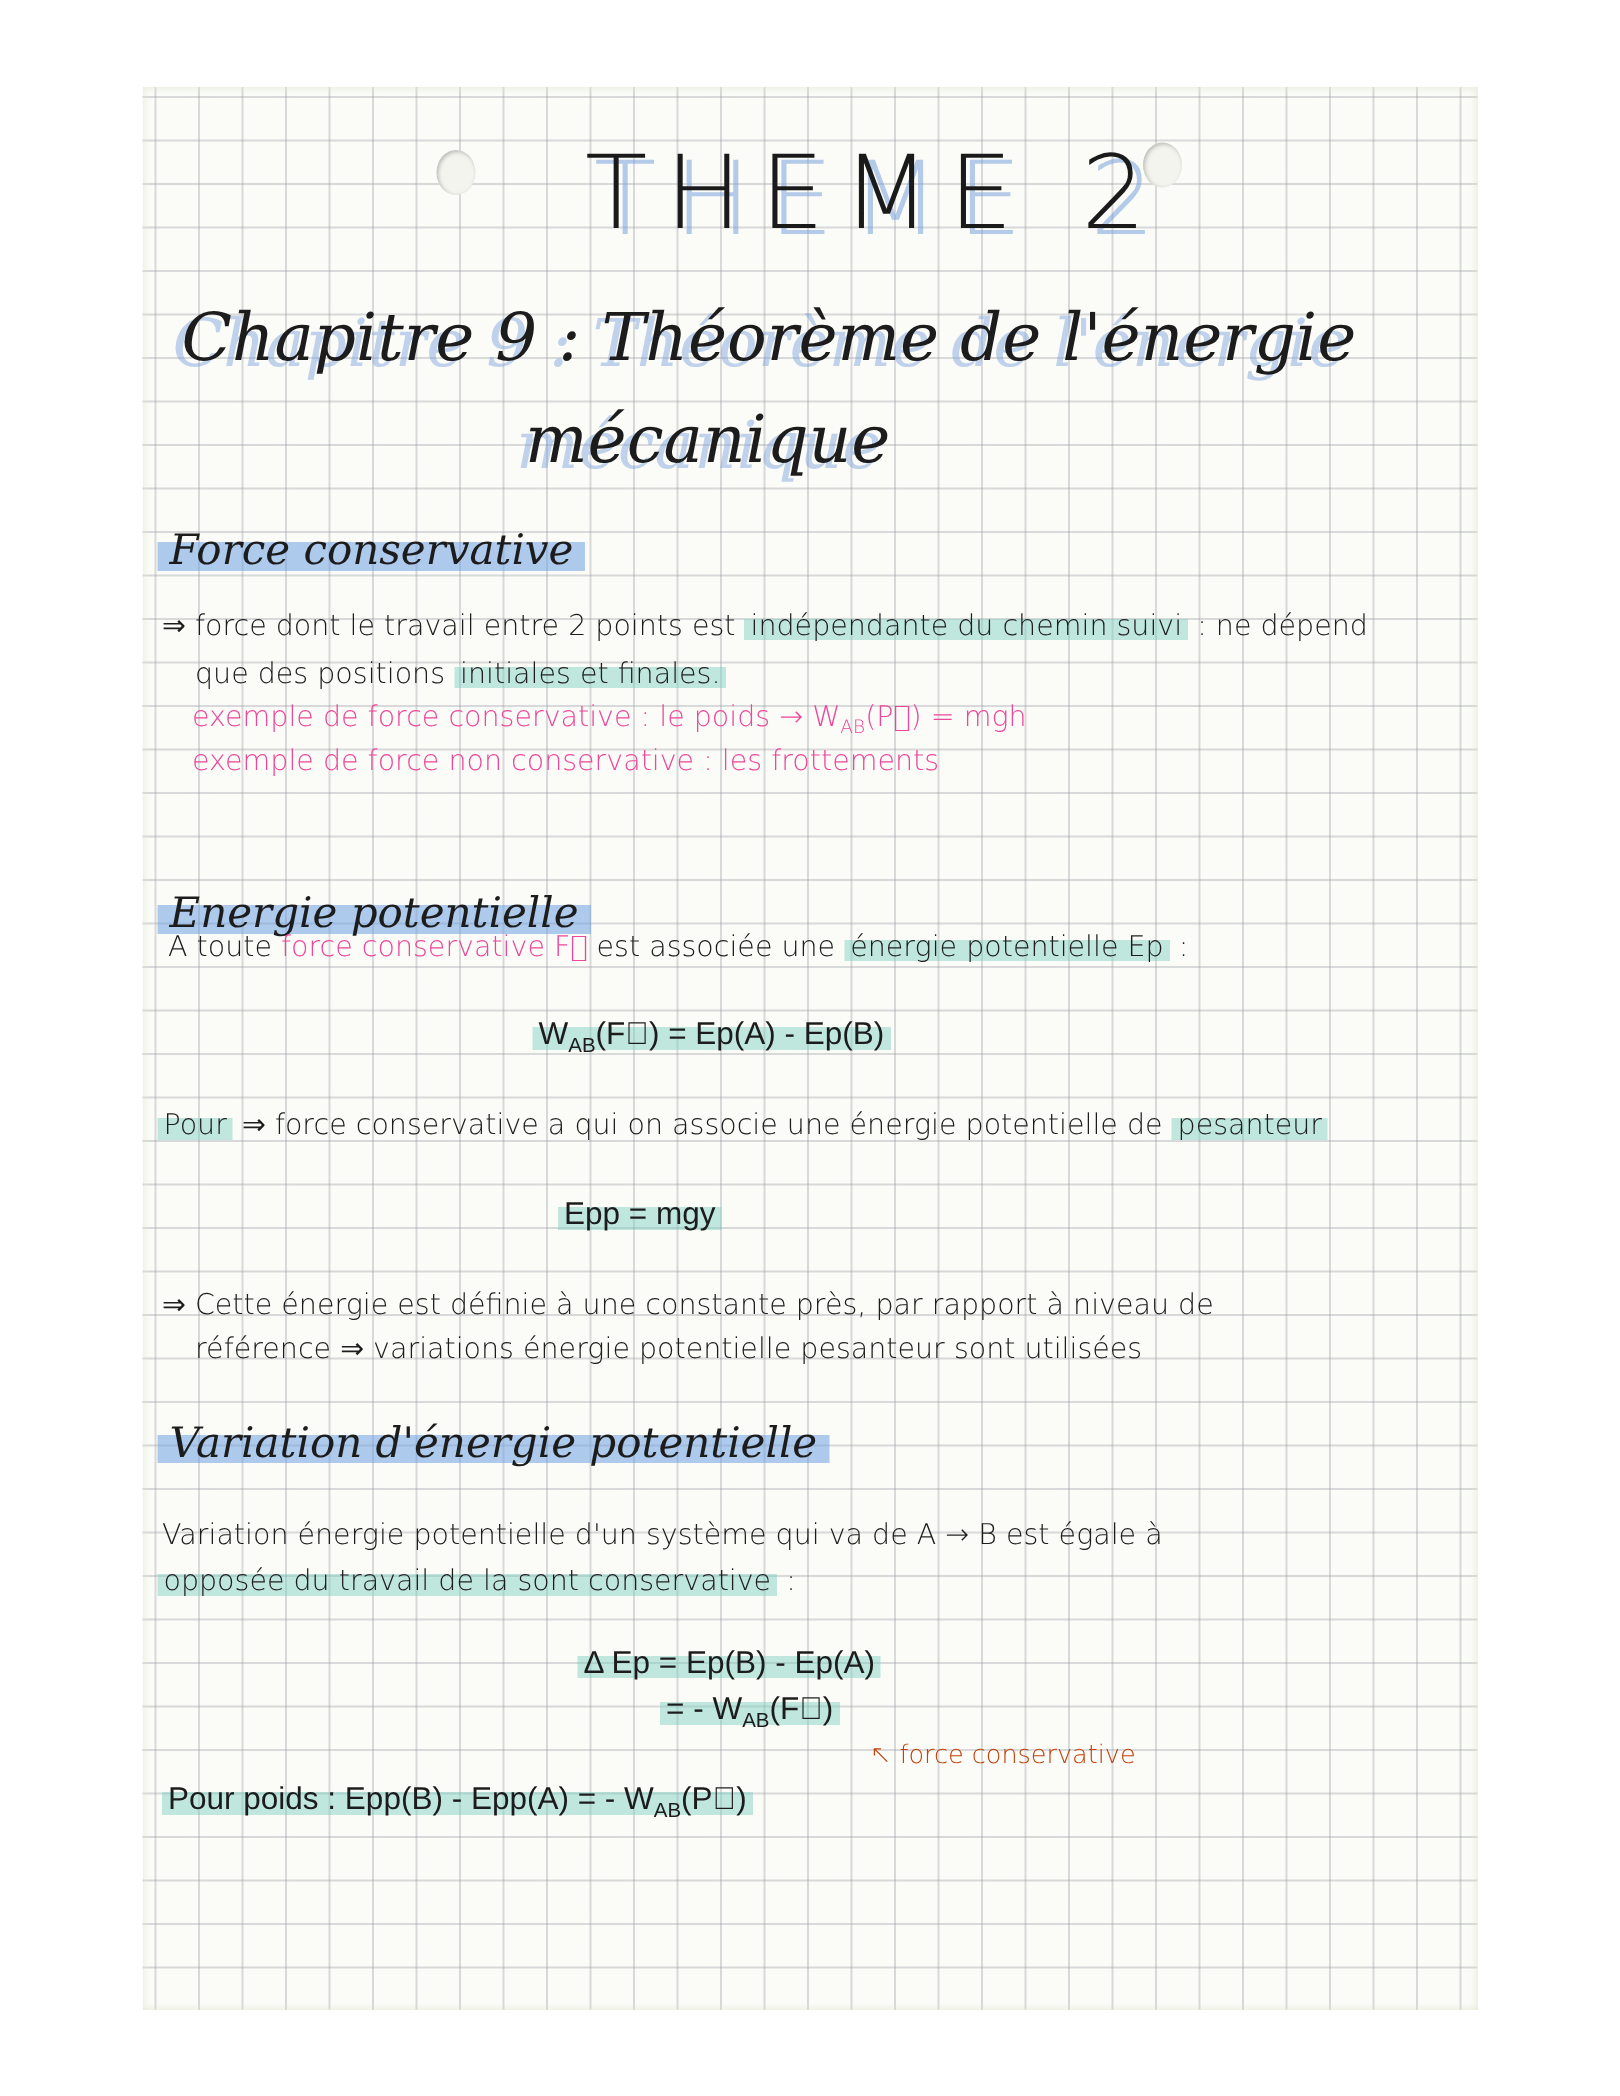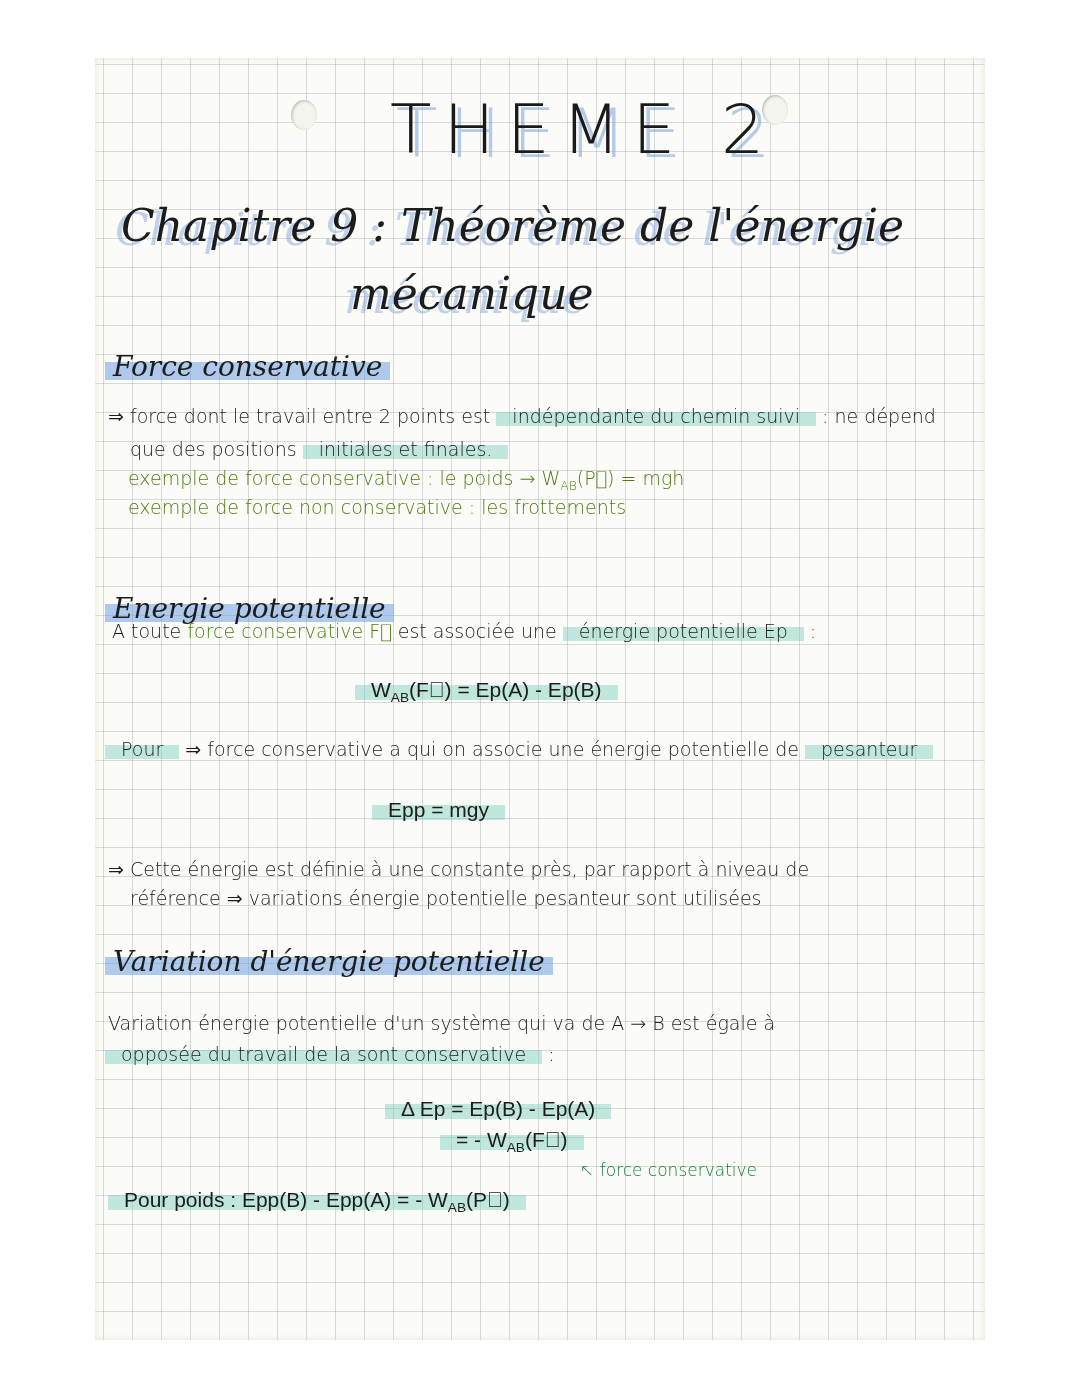--- a/index.html
+++ b/index.html
@@ -17,25 +17,25 @@
   }
   .hole { position:absolute; width:26px; height:30px; border-radius:50%;
           background:#f4f4ee; box-shadow: inset 1px 1px 3px rgba(0,0,0,0.25); }
   .hand { position:absolute; color:#1c1c1c;
           font-family:"DejaVu Serif", serif; font-style:italic; white-space:nowrap; }
   .title { font-family:"DejaVu Sans", sans-serif; font-style:normal; font-weight:200;
            font-size:68px; letter-spacing:12px; color:#1a1a1a;
            text-shadow: 6px 4px 0 rgba(120,160,220,0.55); text-align: center; }
   .chapter { font-size:44px; text-shadow: -6px 4px 0 rgba(120,160,220,0.45); }
   .hl-blue { background: linear-gradient(to bottom, transparent 35%, rgba(110,160,225,0.55) 35%, rgba(110,160,225,0.55) 92%, transparent 92%); padding:0 8px; }
-  .hl-teal { background: linear-gradient(to bottom, transparent 30%, rgba(120,205,190,0.45) 30%, rgba(120,205,190,0.45) 95%, transparent 95%); padding:0 16px; }
+  .hl-teal { background: linear-gradient(to bottom, transparent 30%, rgba(120,205,190,0.45) 30%, rgba(120,205,190,0.45) 95%, transparent 95%); padding:0 4px; }
   .heading { font-size:28px; }
   .body { font-size:19px; font-family:"DejaVu Sans", sans-serif; font-style:normal; font-weight:300; }
-  .blue-ink { color:#4d7c0f; }
-  .gray-ink { color:#15803d; }
+  .blue-ink { color:#ec4899; }
+  .gray-ink { color:#c2410c; }
   .formula { font-size:21px; font-family:Liberation Sans, sans-serif; font-style:normal; }
   sub { font-size:0.65em; }
 </style>
 </head>
 <body>
 
 <div class="paper"></div>
 <div class="hole" style="left:291px;top:100px;"></div>
 <div class="hole" style="left:762px;top:95px;"></div>
 

